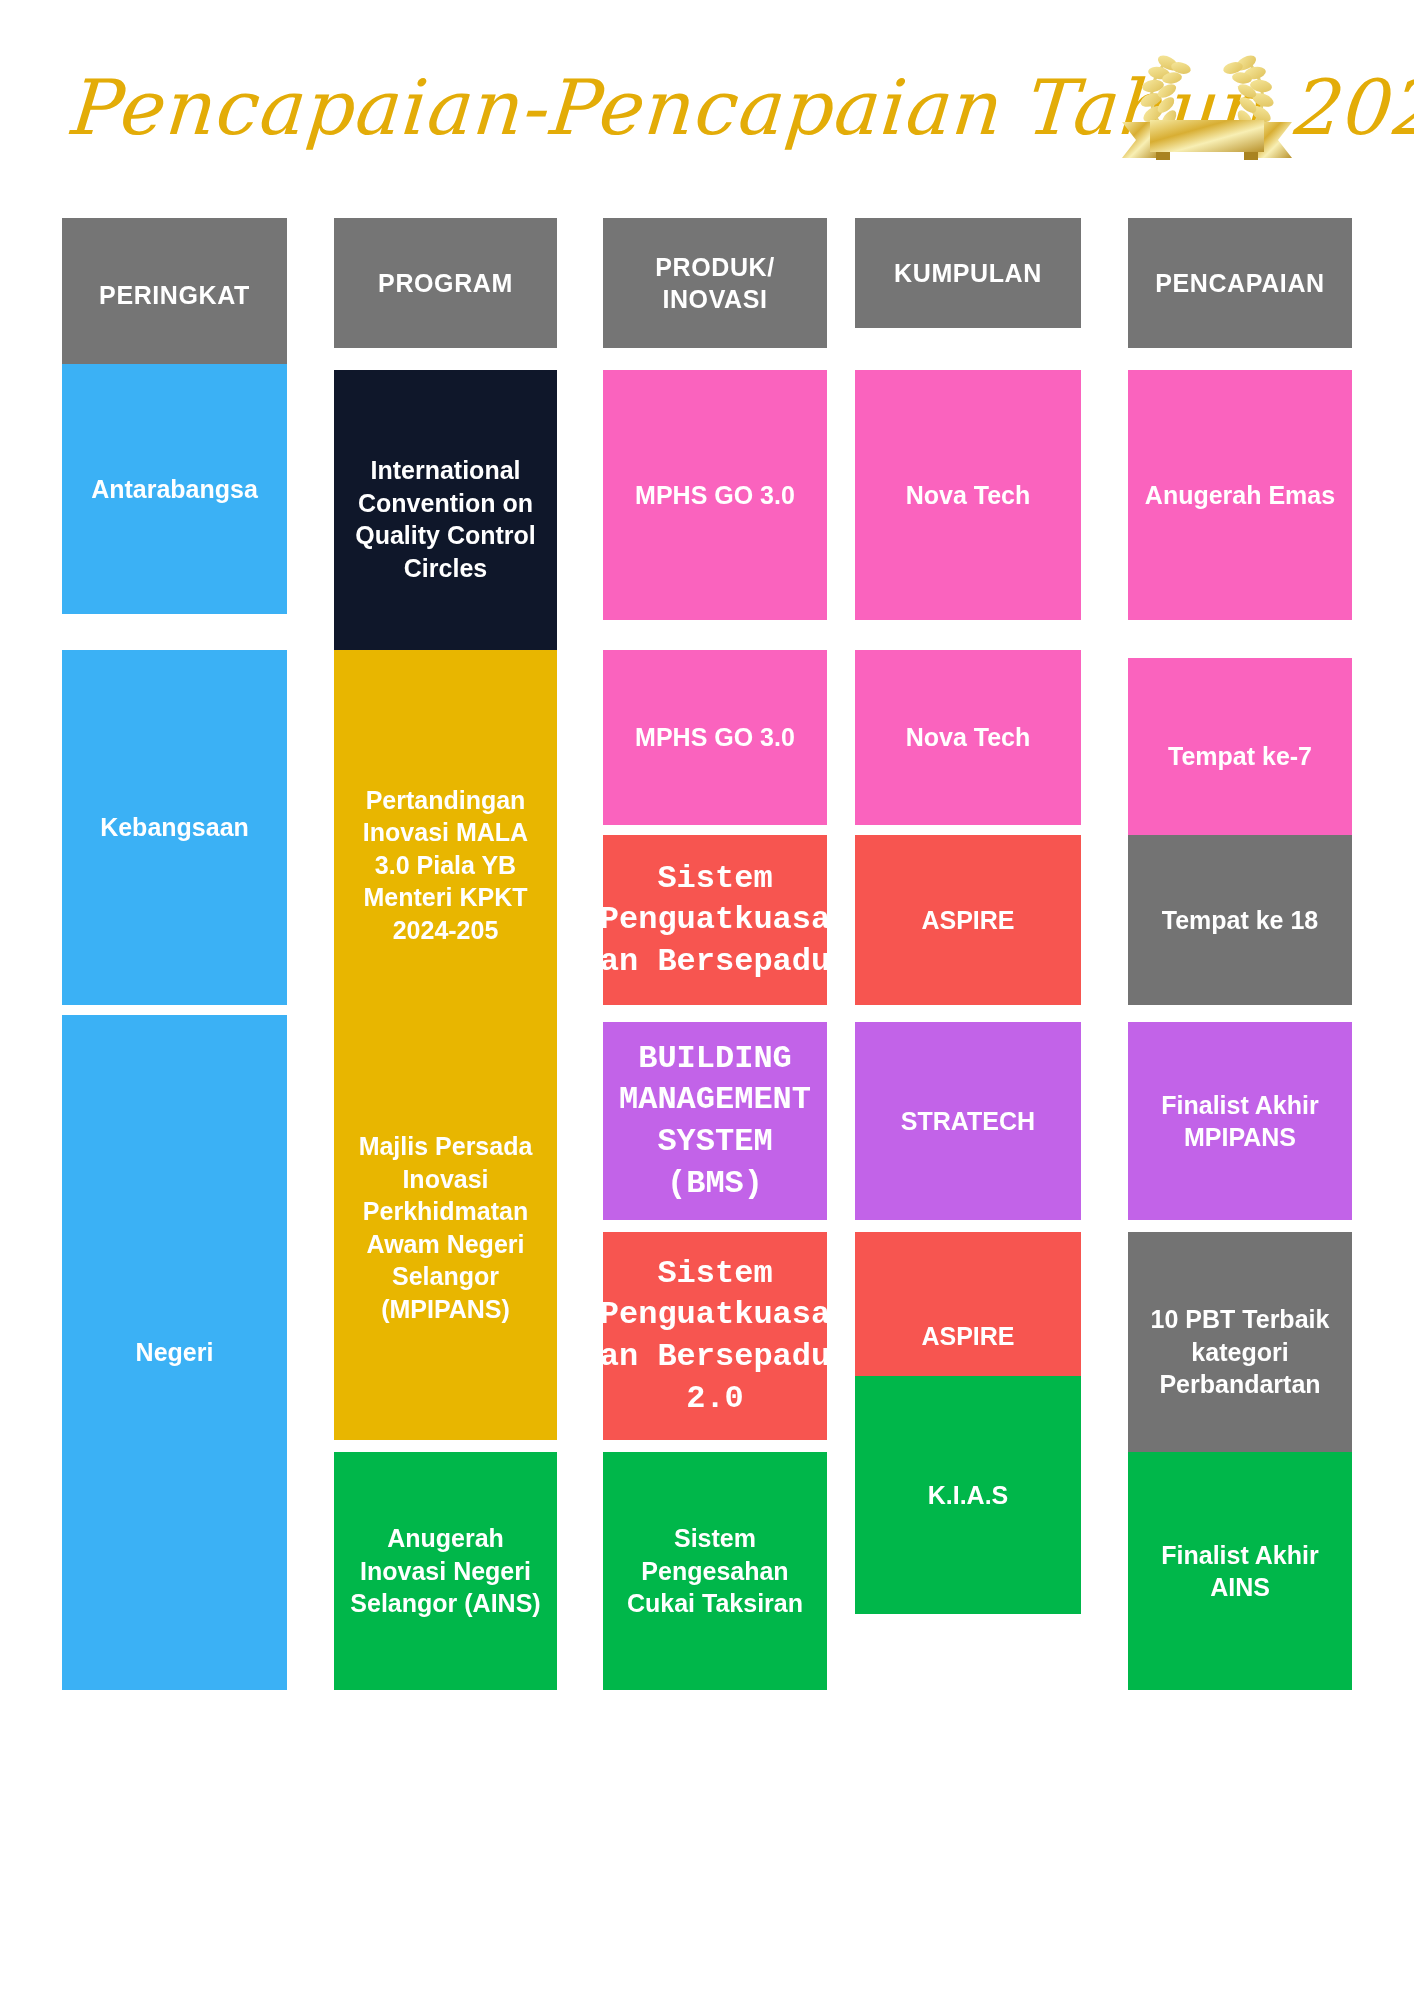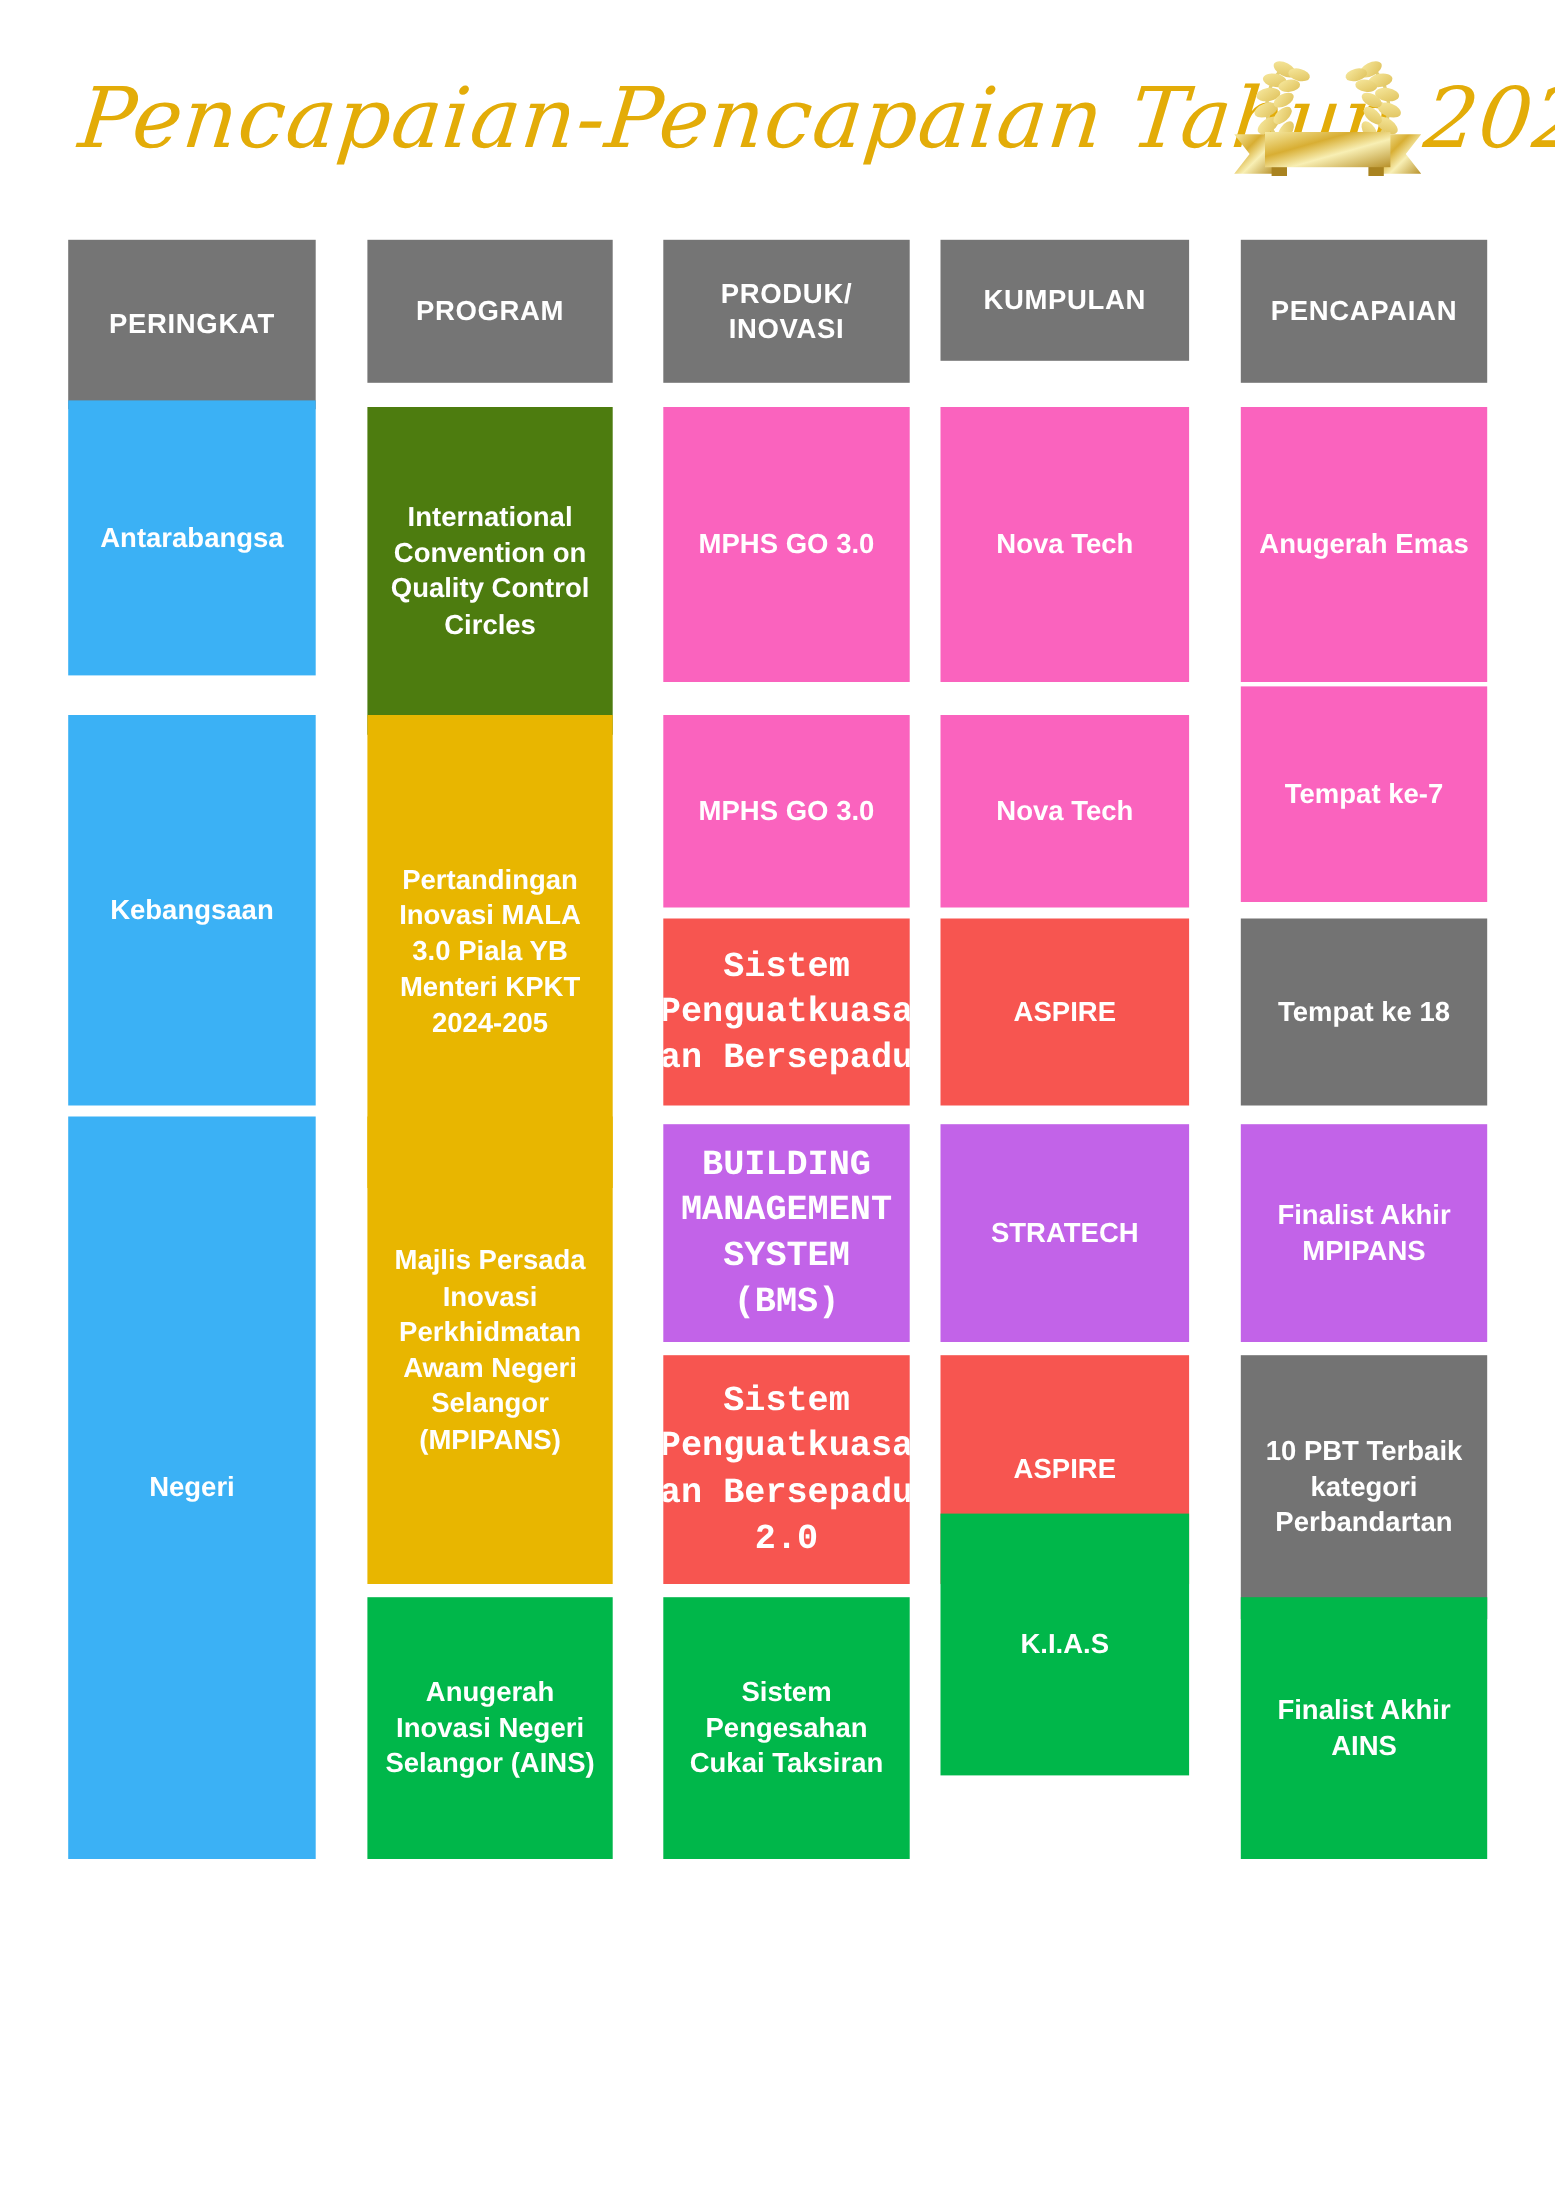--- a/index.html
+++ b/index.html
@@ -160,37 +160,37 @@
     <span>PRODUK/</span>
     <span>INOVASI</span>
   </div>
 
   <div class="cell head-cell c4" style="top:218px;height:110px">KUMPULAN</div>
 
   <div class="cell head-cell c5" style="top:218px;height:130px">PENCAPAIAN</div>
 
   <div class="cell body-cell c1" style="top:364px;height:250px;background:#3BB1F5">Antarabangsa</div>
 
-  <div class="cell body-cell c2" style="top:370px;height:298px;background:#4d7c0f">International Convention on Quality Control Circles</div>
+  <div class="cell body-cell c2" style="top:370px;height:298px;background:#0f172a">International Convention on Quality Control Circles</div>
 
   <div class="cell body-cell c3" style="top:370px;height:250px;background:#FA63BE">MPHS GO 3.0</div>
 
   <div class="cell body-cell c4" style="top:370px;height:250px;background:#FA63BE">Nova Tech</div>
 
   <div class="cell body-cell c5" style="top:370px;height:250px;background:#FA63BE">Anugerah Emas</div>
 
   <div class="cell body-cell c1" style="top:650px;height:355px;background:#3BB1F5">Kebangsaan</div>
 
   <div class="cell body-cell c2" style="top:650px;height:430px;background:#E8B600">Pertandingan Inovasi MALA 3.0 Piala YB Menteri KPKT 2024-205</div>
 
   <div class="cell body-cell c3" style="top:650px;height:175px;background:#FA63BE">MPHS GO 3.0</div>
 
   <div class="cell body-cell c4" style="top:650px;height:175px;background:#FA63BE">Nova Tech</div>
 
-  <div class="cell body-cell c5" style="top:624px;height:196px;background:#FA63BE">Tempat ke-7</div>
+  <div class="cell body-cell c5" style="top:658px;height:196px;background:#FA63BE">Tempat ke-7</div>
 
   <div class="cell body-cell c3 small" style="top:835px;height:170px;background:#F75550">Sistem Penguatkuasa an Bersepadu</div>
 
   <div class="cell body-cell c4" style="top:835px;height:170px;background:#F75550">ASPIRE</div>
 
   <div class="cell body-cell c5" style="top:835px;height:170px;background:#737373">Tempat ke 18</div>
 
   <div class="cell body-cell c1" style="top:1015px;height:675px;background:#3BB1F5">Negeri</div>
 
   <div class="cell body-cell c2" style="top:1015px;height:425px;background:#E8B600">Majlis Persada Inovasi Perkhidmatan Awam Negeri Selangor (MPIPANS)</div>

